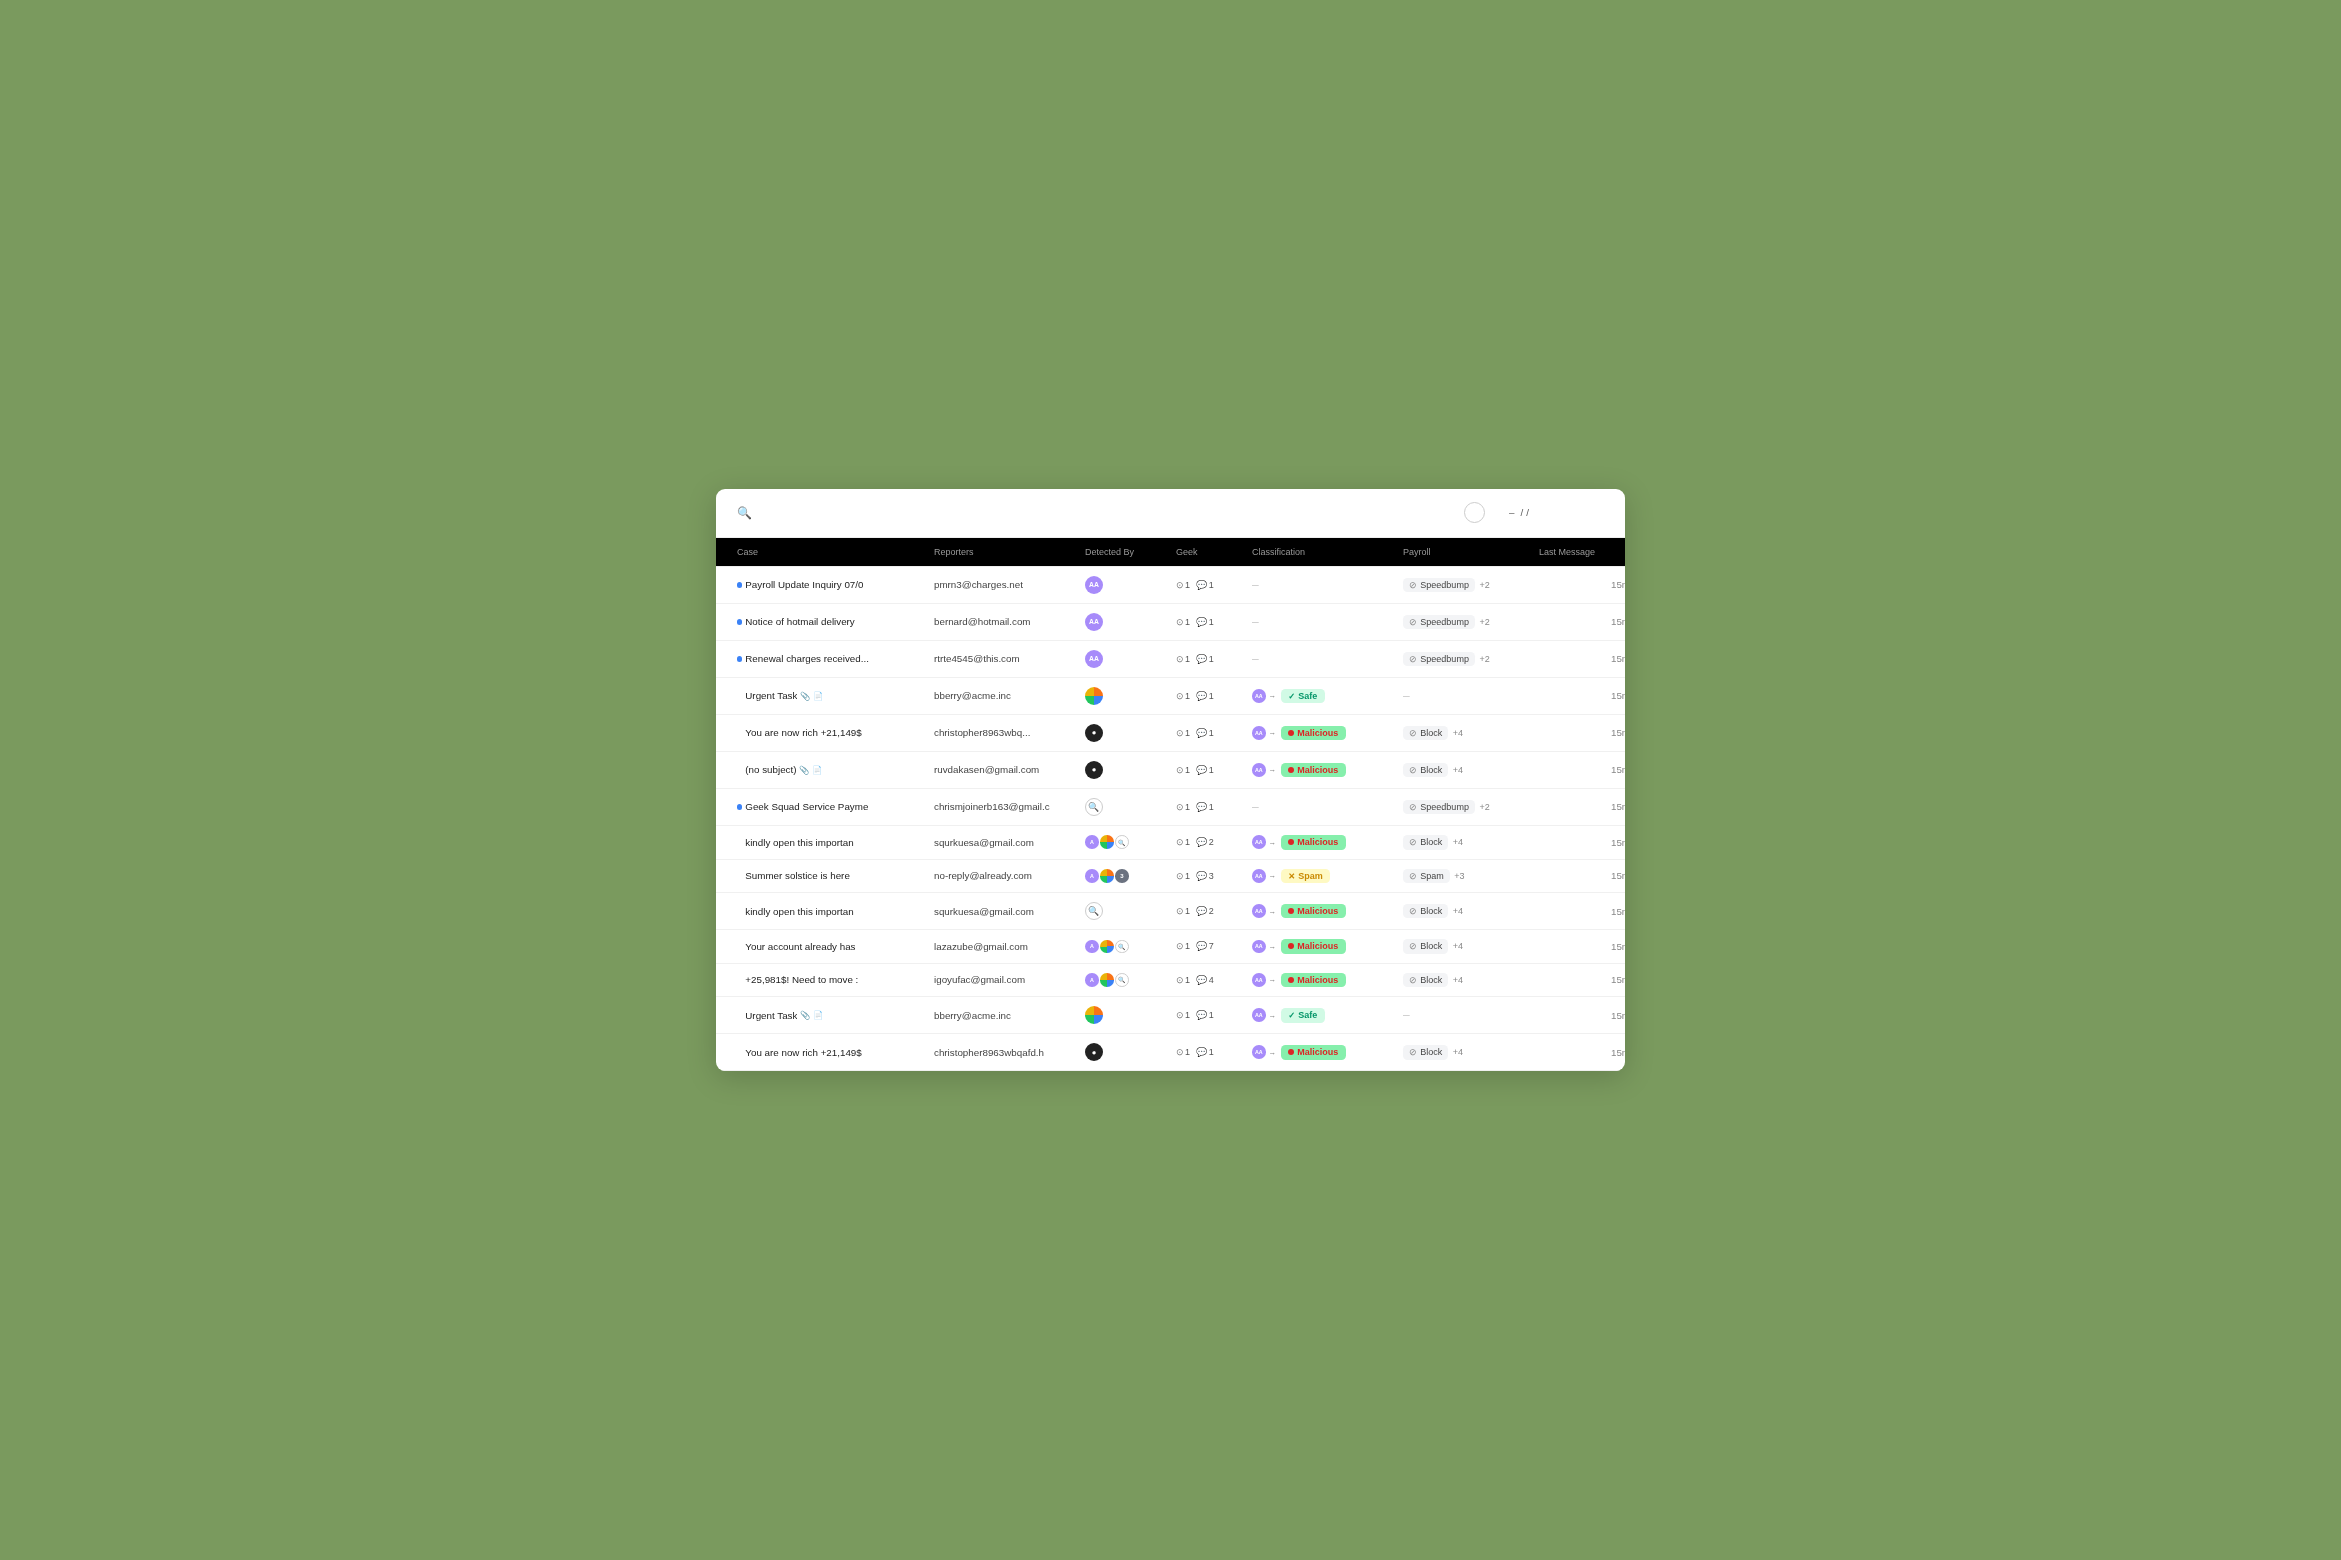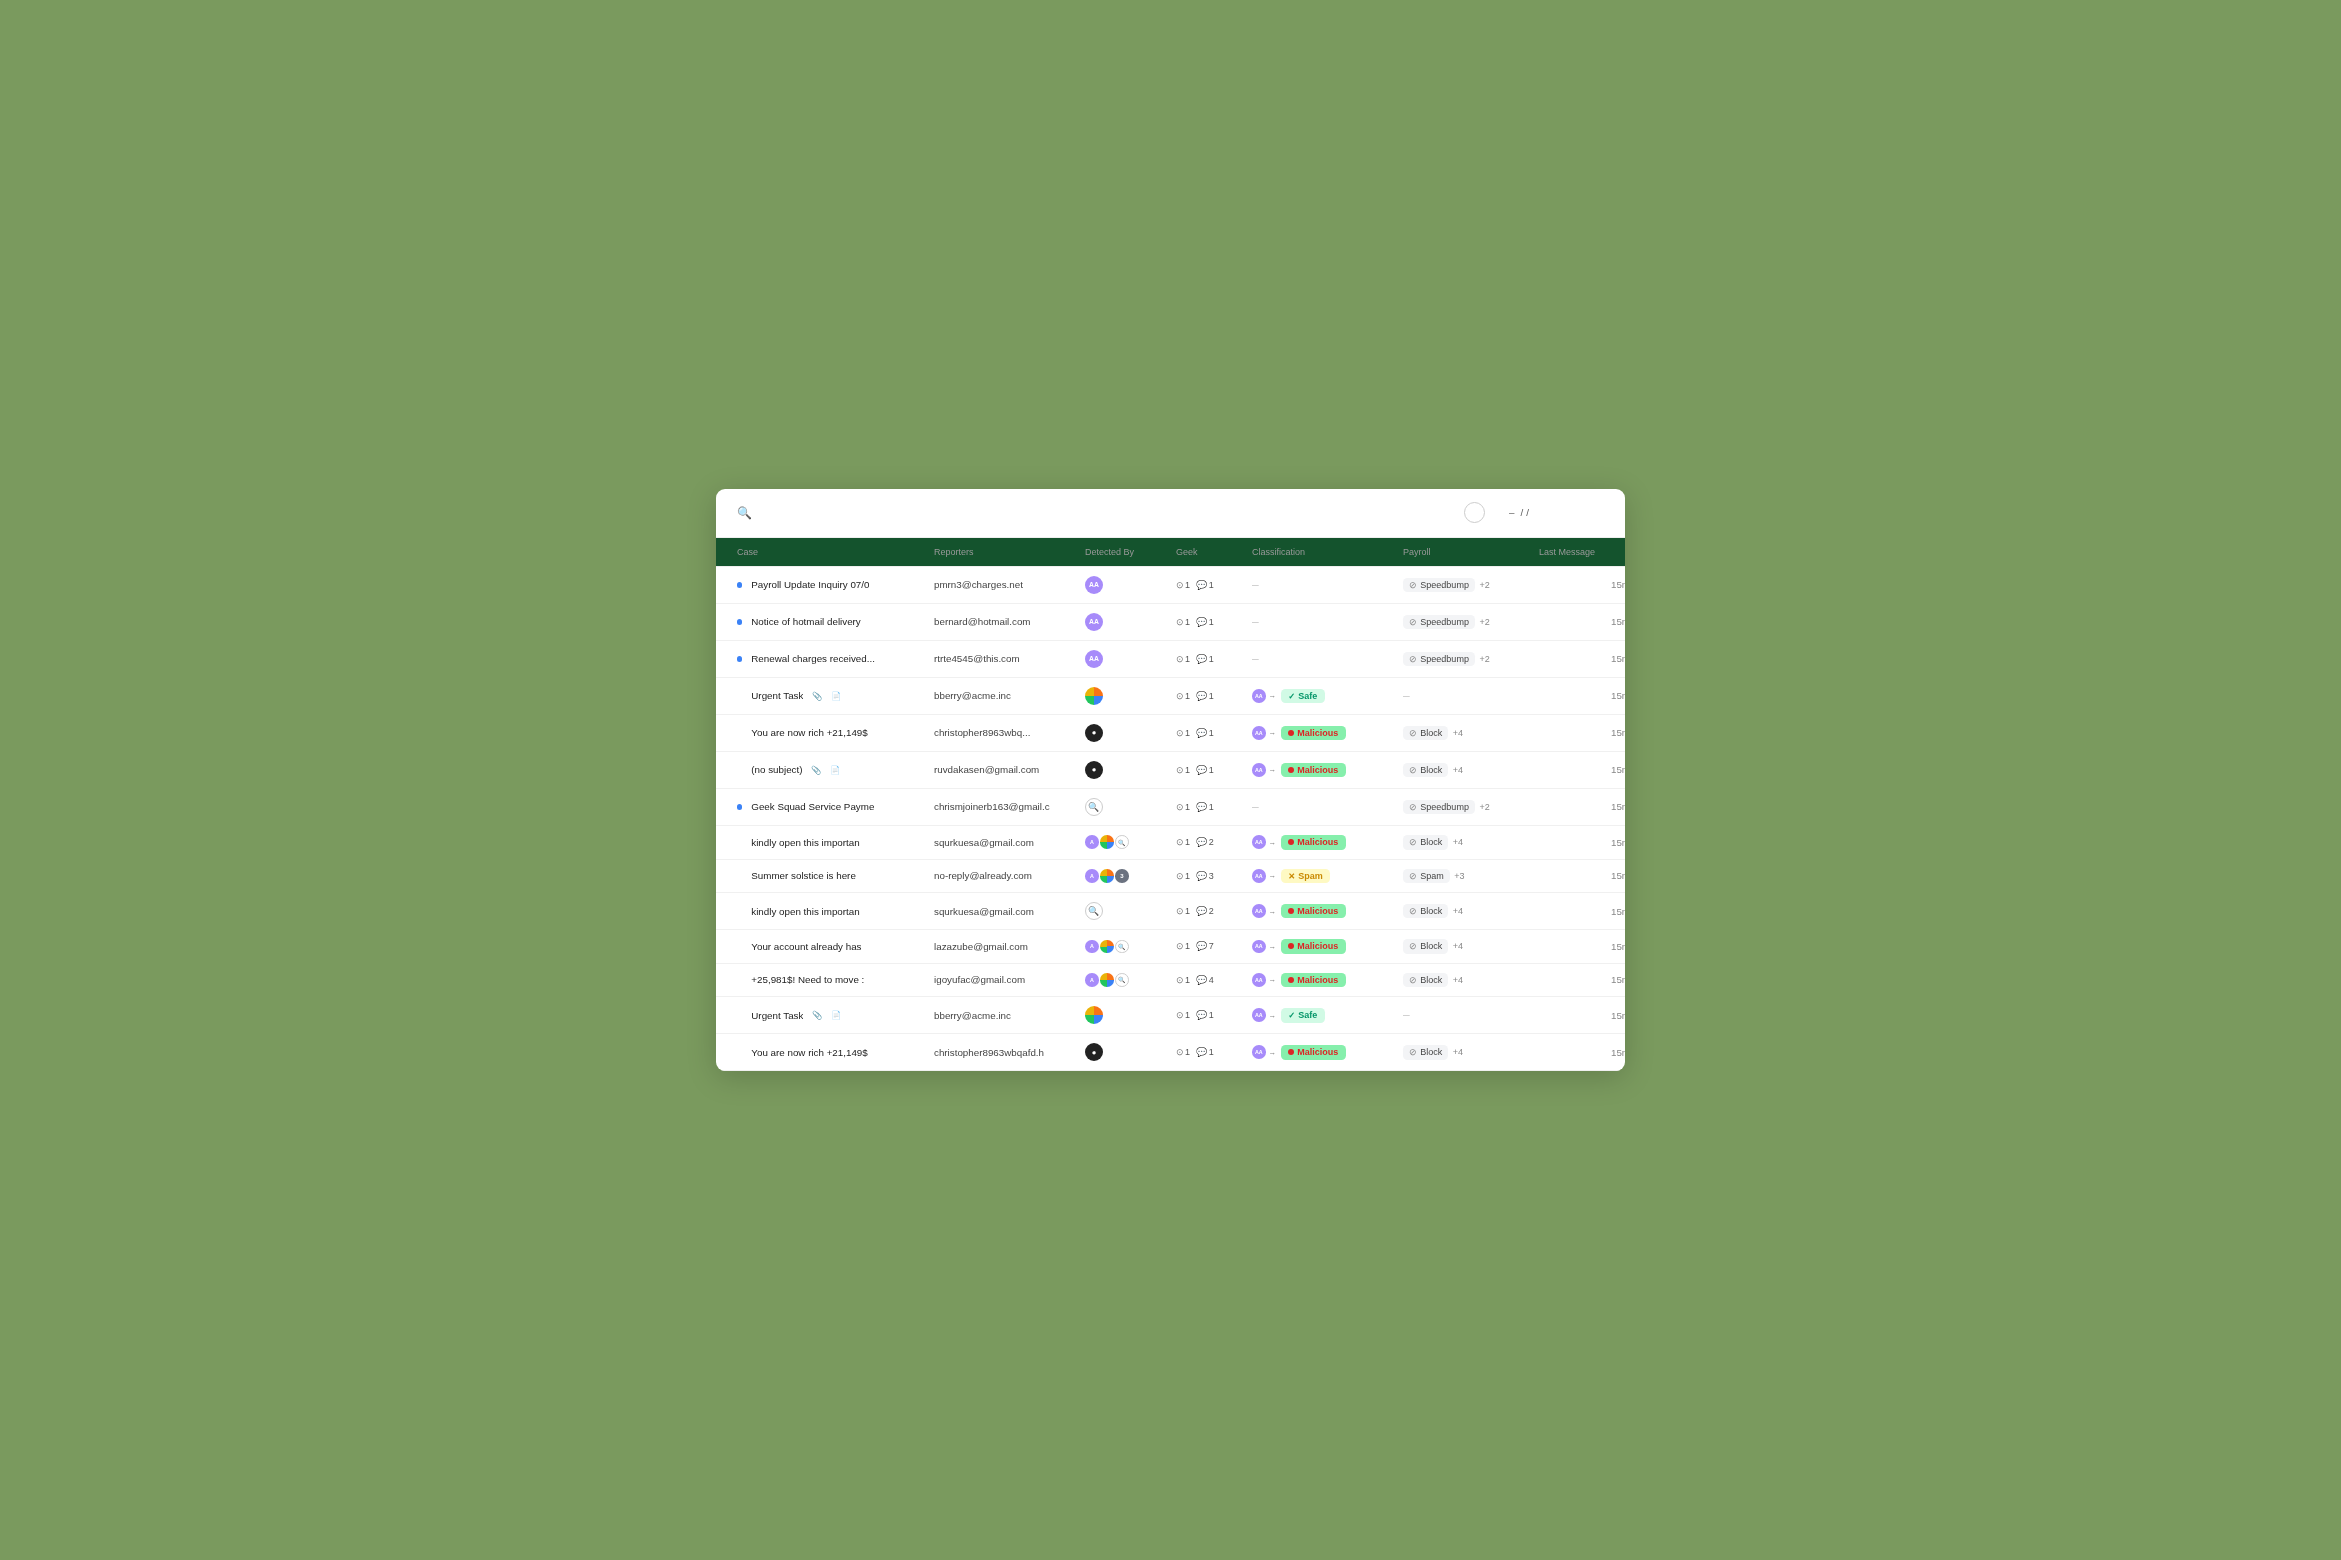--- a/index.html
+++ b/index.html
@@ -62,41 +62,41 @@
       cursor: pointer;
       color: #555;
       font-size: 12px;
       padding: 3px 4.5px;
     }
     .table-header {
       display: grid;
       grid-template-columns: 197px 151px 91px 76px 151px 136px 91px 61px;
       padding: 6px 21px;
       border-bottom: 0.8px solid #eee;
-      background: #14532d;
+      background: #000000;
     }
     .table-header .col-label {
       font-size: 9px;
       color: #999;
       font-weight: 500;
       padding: 3px 0;
     }
     .table-body {}
     .table-row {
       display: grid;
       grid-template-columns: 197px 151px 91px 76px 151px 136px 91px 61px;
       padding: 9px 21px;
       border-bottom: 0.8px solid #f0f0f0;
       align-items: center;
       cursor: pointer;
     }
     .case-cell {
       display: flex;
       align-items: center;
-      gap: 9px;
+      gap: 3px;
       font-size: 9.8px;
       color: #222;
       font-weight: 500;
       overflow: hidden;
     }
     .dot {
       width: 5.3px; height: 5.3px;
       border-radius: 50%;
       background: #3b82f6;
       flex-shrink: 0;

